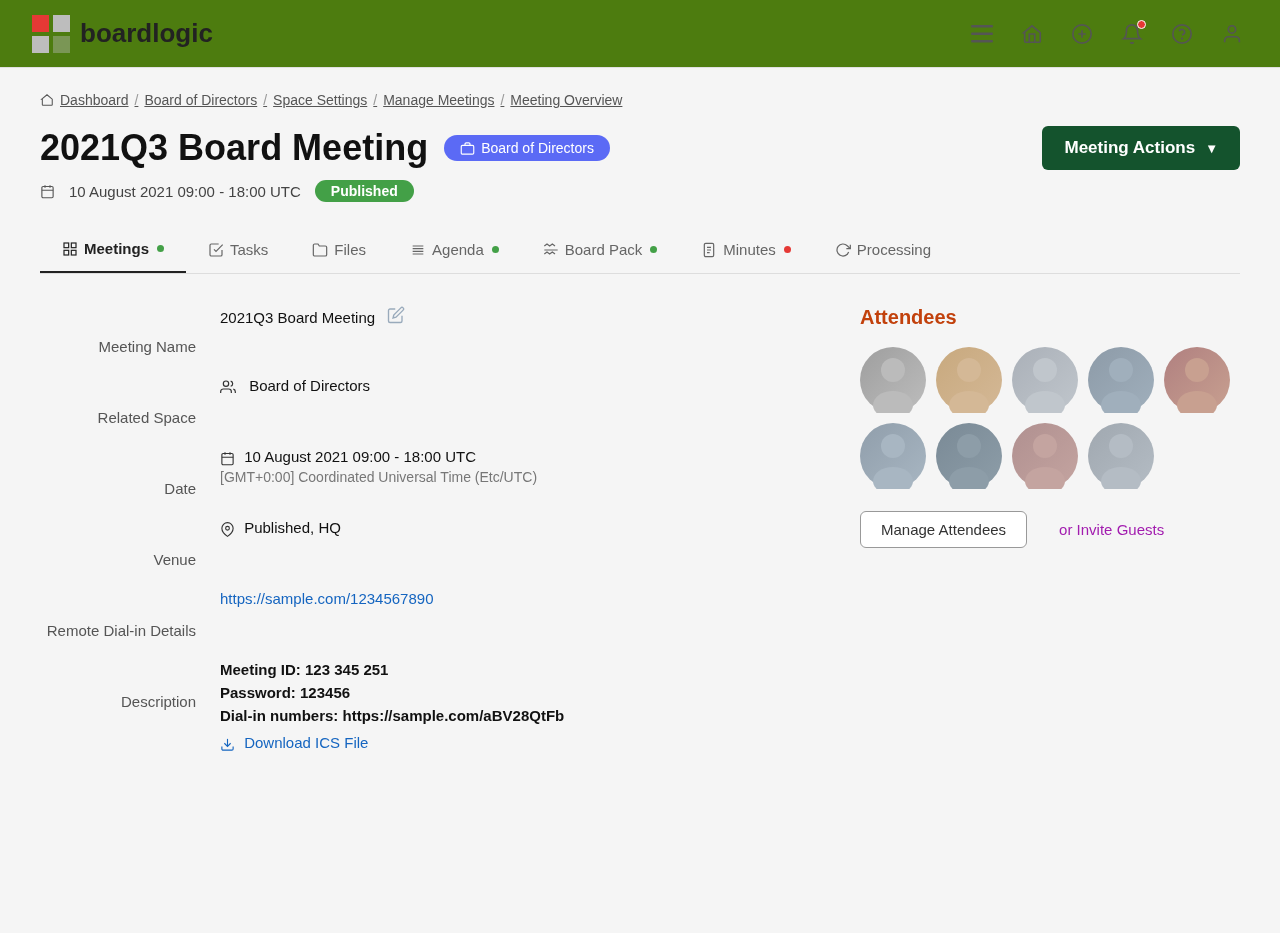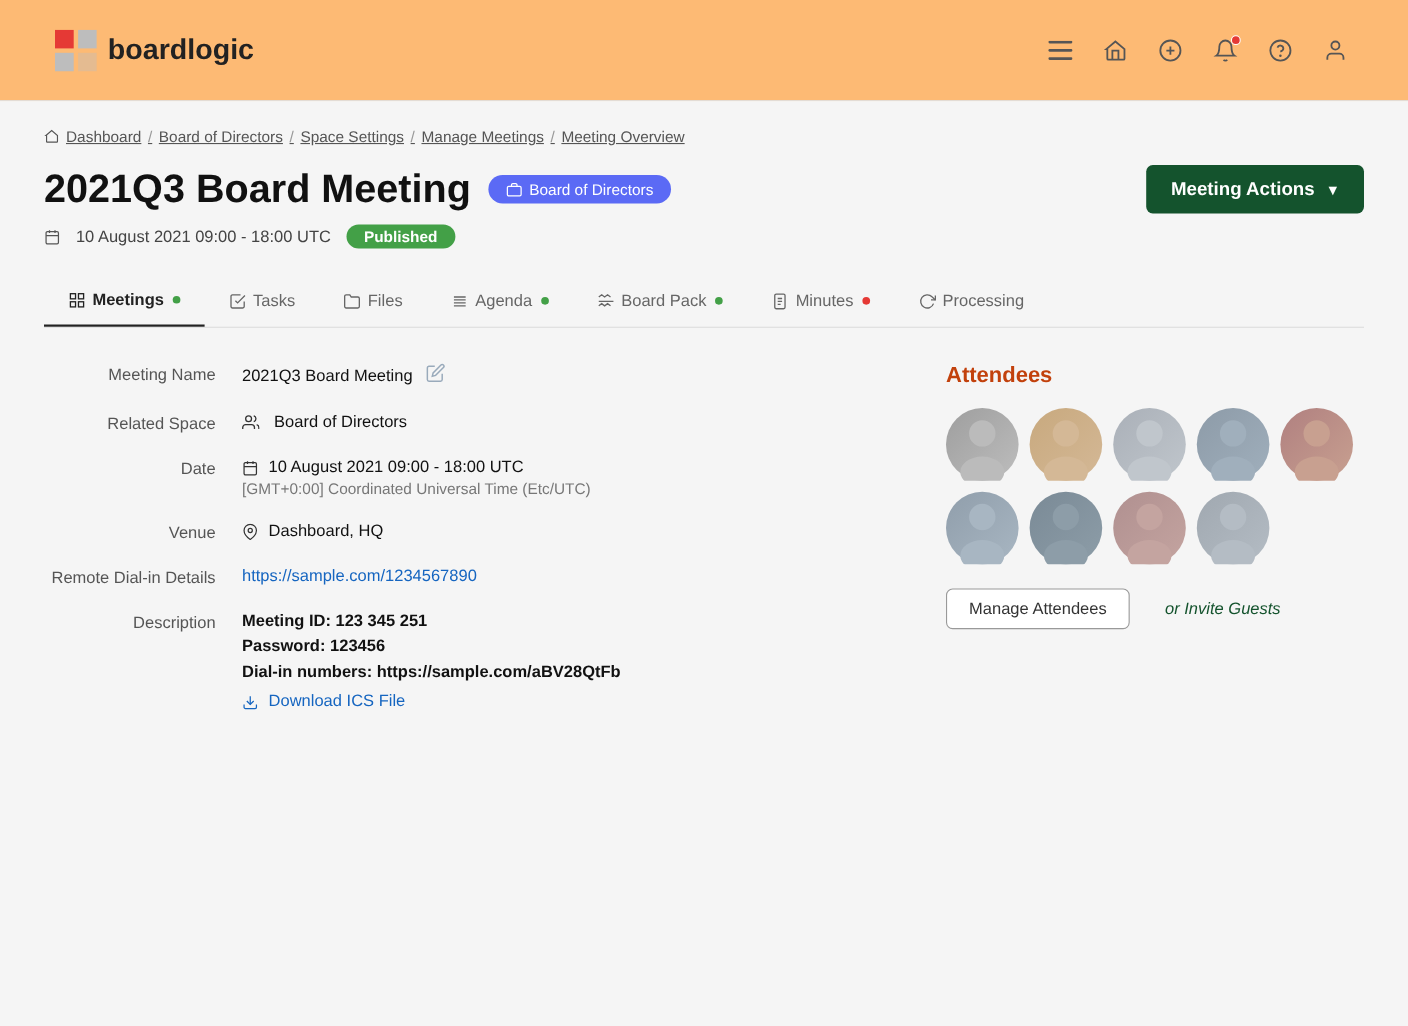--- a/index.html
+++ b/index.html
@@ -1,23 +1,23 @@
 <!DOCTYPE html>
 <html><head>
   <meta charset="utf-8">
   <style>
     * { box-sizing: border-box; margin: 0; padding: 0; }
     body { font-family: -apple-system, BlinkMacSystemFont, 'Segoe UI', sans-serif; background: #f5f5f5; color: #222; }
 
     
     .header {
-      background: #fdba74;
+      background: #4d7c0f;
       border-bottom: 1px solid #e0e0e0;
-      padding: 0 50px;
-      height: 92px;
+      padding: 0 32px;
+      height: 68px;
       display: flex;
       align-items: center;
       justify-content: space-between;
     }
     .logo {
       display: flex;
       align-items: center;
       gap: 10px;
       font-size: 26px;
       font-weight: 700;
@@ -194,20 +194,21 @@
       align-items: flex-start;
     }
     .detail-label {
       width: 180px;
       min-width: 180px;
       color: #555;
       text-align: right;
       padding-right: 24px;
       padding-top: 2px;
       font-size: 15px;
+      margin-top: 30px;
     }
     .detail-value {
       color: #111;
       flex: 1;
     }
     .detail-value .sub {
       color: #777;
       font-size: 14px;
       margin-top: 3px;
     }
@@ -263,25 +264,24 @@
     .manage-btn {
       border: 1.5px solid #999;
       background: #fff;
       color: #333;
       border-radius: 6px;
       padding: 9px 20px;
       font-size: 15px;
       cursor: pointer;
     }
     .invite-link {
-      color: #14532d;
+      color: #a21caf;
       font-size: 15px;
       cursor: pointer;
       text-decoration: none;
-      font-style: italic;
     }
     .people-icon { font-size: 15px; margin-right: 5px; }
 
     
     .av1 { background: linear-gradient(135deg, #9e9e9e, #bdbdbd); }
     .av2 { background: linear-gradient(135deg, #c8a97e, #d4b896); }
     .av3 { background: linear-gradient(135deg, #aab0b8, #c0c6cc); }
     .av4 { background: linear-gradient(135deg, #8d9ba8, #a0afbc); }
     .av5 { background: linear-gradient(135deg, #b08080, #c8a090); }
     .av6 { background: linear-gradient(135deg, #909eab, #a8b6c2); }
@@ -492,21 +492,21 @@
         </div>
       </div>
 
       <div class="detail-row">
         <span class="detail-label">Venue</span>
         <div class="detail-value">
           <svg width="15" height="15" viewBox="0 0 24 24" fill="none" stroke="#333" stroke-width="1.8" style="display:inline-block;vertical-align:middle;margin-right:5px;">
               <path d="M21 10c0 7-9 13-9 13S3 17 3 10a9 9 0 0118 0z"></path>
               <circle cx="12" cy="10" r="3"></circle>
             </svg>
-          <span>Dashboard, HQ</span>
+          <span>Published, HQ</span>
         </div>
       </div>
 
       <div class="detail-row">
         <span class="detail-label">Remote Dial-in Details</span>
         <div class="detail-value">
           <a href="#">https://sample.com/1234567890</a>
         </div>
       </div>
 

